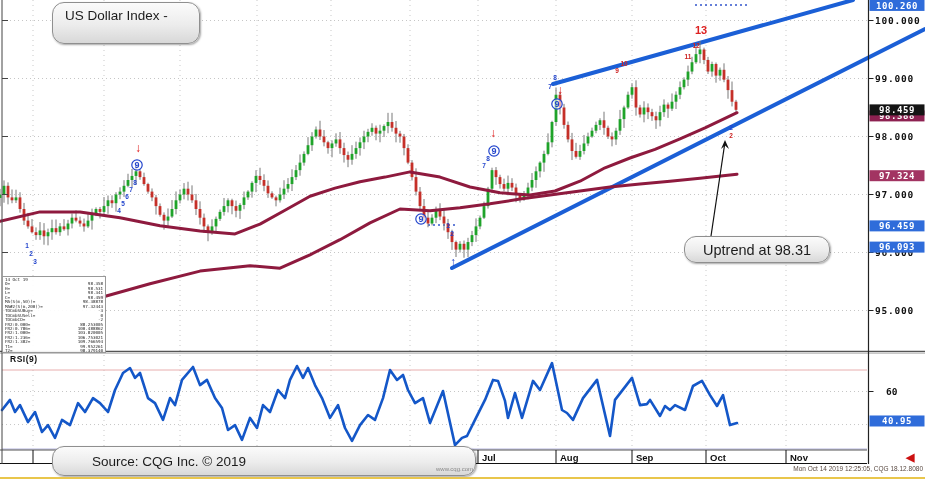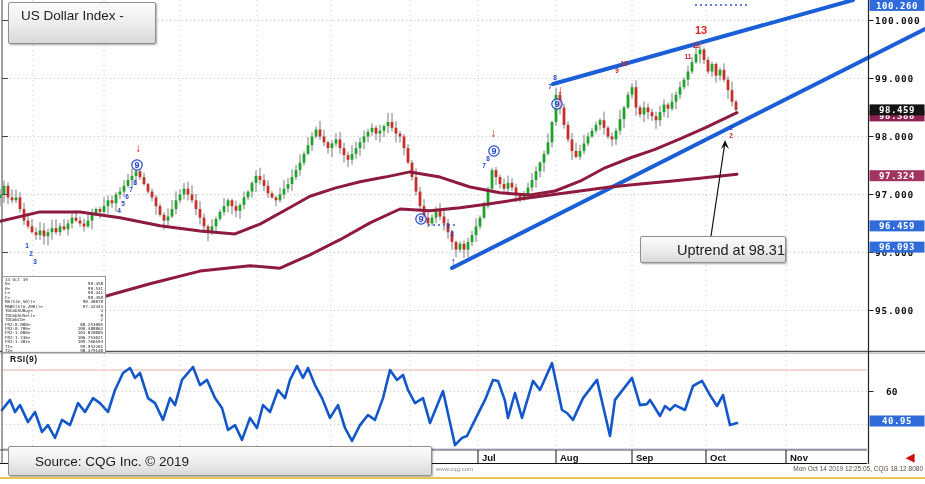--- a/index.html
+++ b/index.html
@@ -1,27 +1,27 @@
 <!DOCTYPE html>
 <html><head>
 <meta charset="utf-8">
 <style>
   html,body{margin:0;padding:0;background:#fff;}
   #screen{position:relative;width:925px;height:484px;background:#ffffff;overflow:hidden;
           font-family:"Liberation Sans",sans-serif;}
   svg text{user-select:none;}
   .fbox{position:absolute;background:linear-gradient(180deg,#fbfbfb 0%,#ececec 55%,#d8d8d8 100%);
-        border:1px solid #8f8f8f;border-radius:2px;box-shadow:1px 1px 2px rgba(0,0,0,.35);
-        color:#1c1c1c;}
+        border:1px solid #8f8f8f;border-radius:12px;box-shadow:1px 1px 2px rgba(0,0,0,.35);
+        color:#1c1c1c;margin-left:44px;}
   #title-box{left:8px;top:2px;width:148px;height:42px;font-size:13.5px;line-height:17px;
              padding:4px 0 0 12px;box-sizing:border-box;}
   #source-box{left:8px;top:446px;width:424px;height:30px;font-size:13.5px;
-              display:flex;align-items:center;padding-left:26px;box-sizing:border-box;}
+              display:flex;align-items:center;padding-left:39px;box-sizing:border-box;}
   #annotation-box{left:640px;top:236px;width:146px;height:27px;font-size:14.5px;
-                  display:flex;align-items:center;justify-content:flex-end;box-sizing:border-box;}
+                  display:flex;align-items:center;justify-content:center;box-sizing:border-box;}
   #info-panel{position:absolute;left:2px;top:276px;width:104px;height:77px;background:rgba(255,255,255,.92);
               border:1px solid #999;box-sizing:border-box;padding:1px 2px;
               font-family:"DejaVu Sans Mono",monospace;font-size:4.2px;line-height:4.45px;color:#222;}
   #info-panel .row{display:flex;justify-content:space-between;white-space:nowrap;}
   #rsi-label{position:absolute;left:10px;top:354px;font-size:8.5px;font-weight:bold;color:#111;
              letter-spacing:.5px;}
   #website{position:absolute;left:436px;top:466px;font-size:6px;color:#8a8a8a;}
   #timestamp{position:absolute;right:2px;top:465px;font-size:6.5px;color:#5a4a42;}
   #yellow-line{position:absolute;left:0;top:477px;width:925px;height:2px;background:#e9c64b;}
   #scroll-arrow{position:absolute;left:906px;top:451px;font-size:11px;color:#cc1111;font-weight:bold;}

